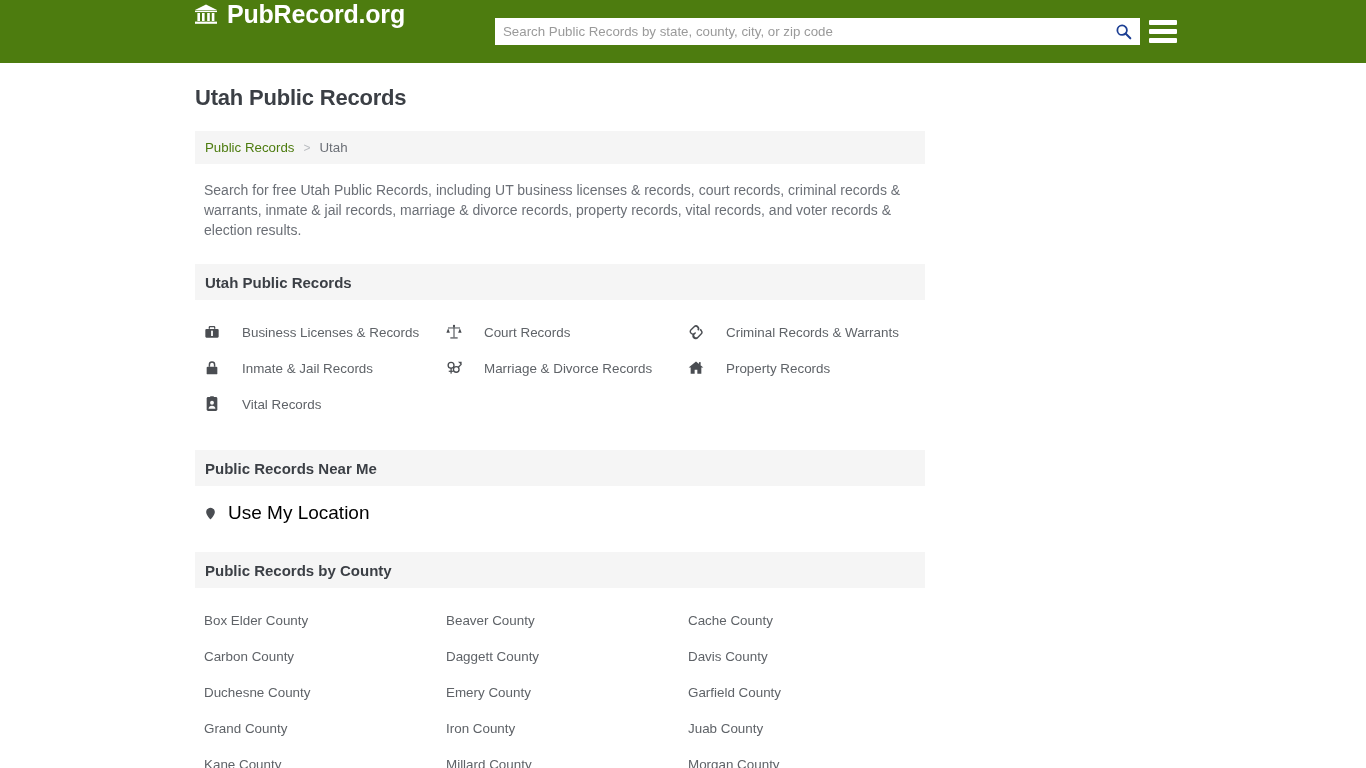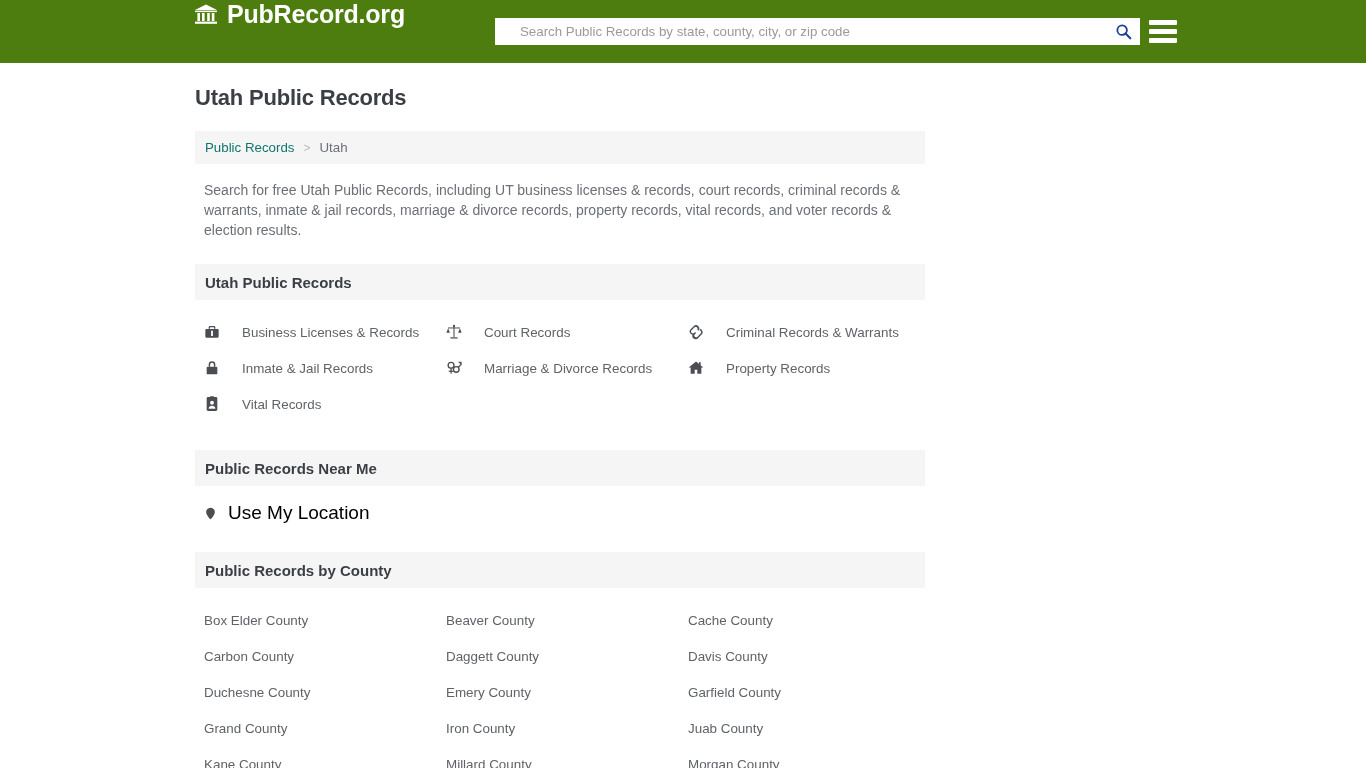--- a/index.html
+++ b/index.html
@@ -52,21 +52,21 @@
     height: 27px;
     background: #ffffff;
     display: flex;
     align-items: center;
   }
   .search-input {
     flex: 1;
     border: none;
     outline: none;
     height: 25px;
-    padding: 0 8px 0 25px;
+    padding: 0 8px 0 8px;
     font-size: 13.3px;
     font-family: "Liberation Sans", sans-serif;
     color: #333;
     background: transparent;
   }
   .search-input::placeholder { color: #9a9a9a; }
   .search-btn {
     width: 34px;
     height: 27px;
     border: none;
@@ -115,21 +115,21 @@
 
   .breadcrumb {
     background: #f5f5f5;
     height: 33px;
     display: flex;
     align-items: center;
     padding: 0 10px;
     gap: 9px;
     font-size: 13.3px;
   }
-  .crumb-link { color: #0f766e; text-decoration: none; cursor: pointer; }
+  .crumb-link { color: #4d7c0f; text-decoration: none; cursor: pointer; }
   .crumb-sep { color: #b9bcc0; font-size: 12px; }
   .crumb-current { color: #6b6f76; }
 
   .intro {
     font-size: 14px;
     line-height: 20px;
     color: #6b6f76;
     margin: 16px 0 0 9px;
     width: 706px;
   }

